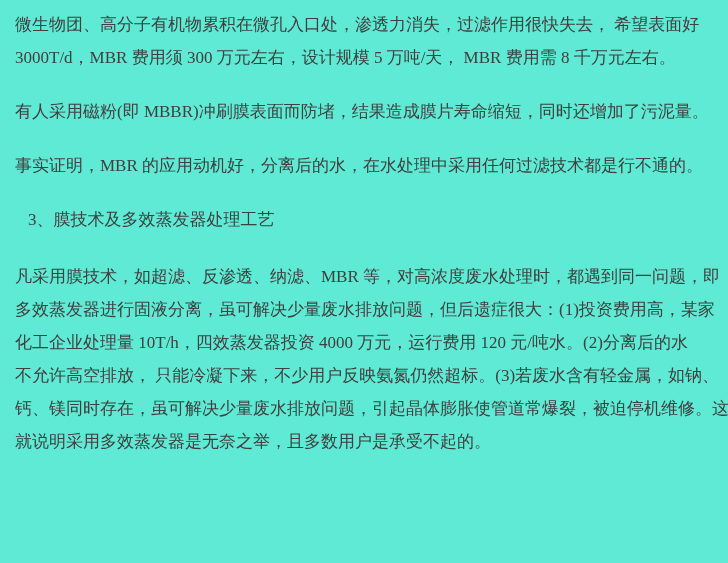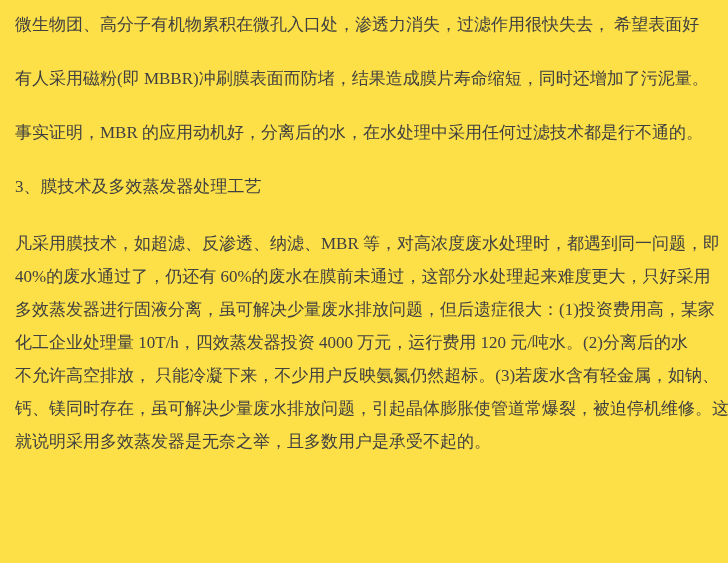--- a/index.html
+++ b/index.html
@@ -14,63 +14,63 @@
   }
   .page {
     box-sizing: border-box;
     width: 728px;
     height: 563px;
     padding: 8px 12px 0 15px;
     font-family: "Liberation Serif", "DejaVu Serif", serif;
     font-size: 17px;
     line-height: 33px;
     color: #404040;
-    background: #fde047;
+    background: #5eead4;
   }
   .para {
     margin: 0 0 21px 0;
     padding: 0;
   }
   .heading {
-    margin: 0 0 24px 0;
+    margin: 0 0 24px 13px;
     padding: 0;
     font-weight: normal;
     font-size: 17px;
     line-height: 33px;
     color: #404040;
   }
   .line {
     display: block;
     white-space: pre;
   }
 </style>
 </head>
 <body>
 
 <div class="page">
 
   <p class="para">
     <span class="line">微生物团、高分子有机物累积在微孔入口处，渗透力消失，过滤作用很快失去， 希望表面好</span>
+    <span class="line">3000T/d，MBR 费用须 300 万元左右，设计规模 5 万吨/天， MBR 费用需 8 千万元左右。</span>
   </p>
 
   <p class="para">
     <span class="line">有人采用磁粉(即 MBBR)冲刷膜表面而防堵，结果造成膜片寿命缩短，同时还增加了污泥量。</span>
   </p>
 
   <p class="para">
     <span class="line">事实证明，MBR 的应用动机好，分离后的水，在水处理中采用任何过滤技术都是行不通的。</span>
   </p>
 
   <h3 class="heading">
     <span class="line">3、膜技术及多效蒸发器处理工艺</span>
   </h3>
 
   <p class="para">
     <span class="line">凡采用膜技术，如超滤、反渗透、纳滤、MBR 等，对高浓度废水处理时，都遇到同一问题，即</span>
-    <span class="line">40%的废水通过了，仍还有 60%的废水在膜前未通过，这部分水处理起来难度更大，只好采用</span>
     <span class="line">多效蒸发器进行固液分离，虽可解决少量废水排放问题，但后遗症很大：(1)投资费用高，某家</span>
     <span class="line">化工企业处理量 10T/h，四效蒸发器投资 4000 万元，运行费用 120 元/吨水。(2)分离后的水</span>
     <span class="line">不允许高空排放， 只能冷凝下来，不少用户反映氨氮仍然超标。(3)若废水含有轻金属，如钠、</span>
     <span class="line">钙、镁同时存在，虽可解决少量废水排放问题，引起晶体膨胀使管道常爆裂，被迫停机维修。这</span>
     <span class="line">就说明采用多效蒸发器是无奈之举，且多数用户是承受不起的。</span>
   </p>
 
 </div>
 
 </body></html>

